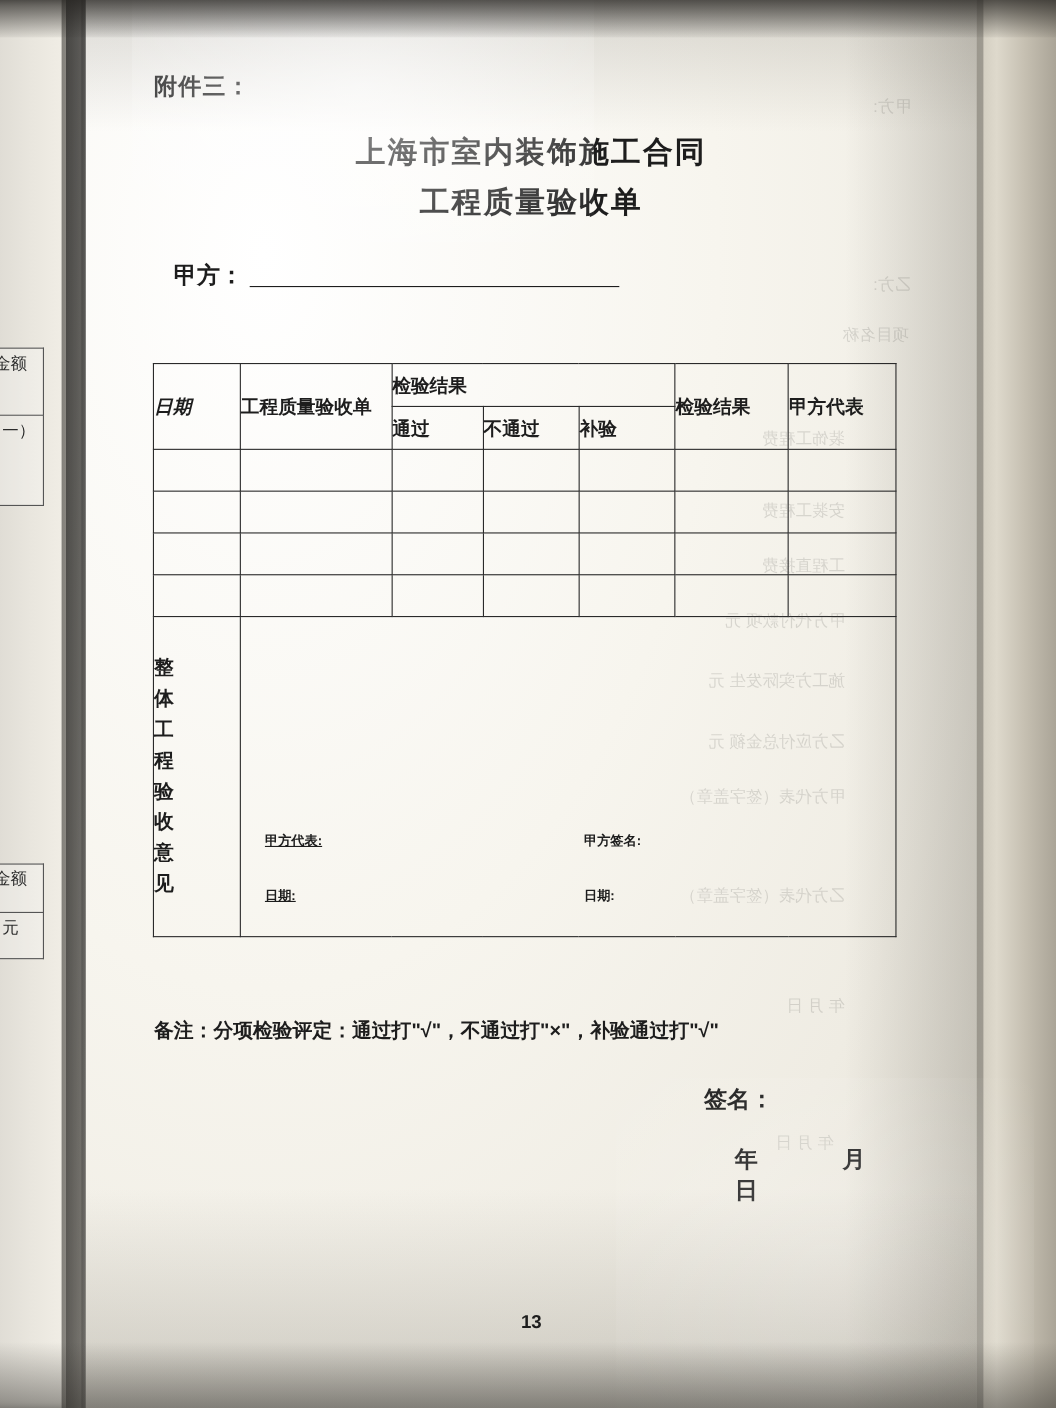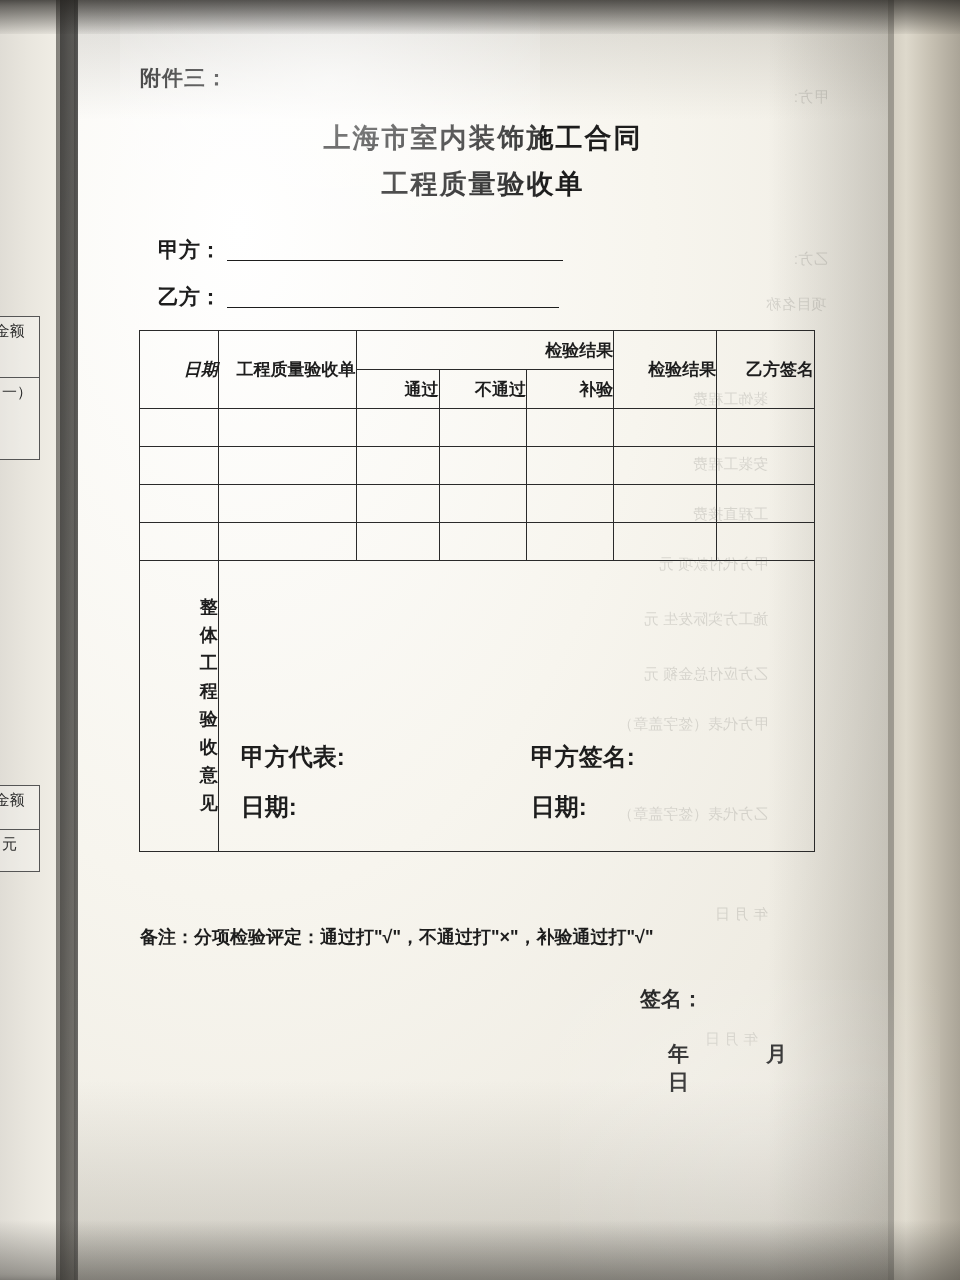--- a/index.html
+++ b/index.html
@@ -174,21 +174,21 @@
     left: 61px; top: 330px;
     width: 676px;
     border-collapse: collapse;
     font-size: 17px;
     font-weight: 700;
     color: #1d1d1d;
     background: rgba(255,255,255,0.0);
   }
   table.form td, table.form th {
     border: 1.5px solid #2a2a2a;
-    text-align: right;
+    text-align: left;
     vertical-align: middle;
     font-weight: 700;
     padding: 0;
   }
   .c-date      { width: 74px; font-style: italic; }
   .c-item      { width: 130px; }
   .c-pass      { width: 78px; }
   .c-fail      { width: 82px; font-family: Liberation Serif, serif; }
   .c-recheck   { width: 82px; }
   .c-signa     { width: 97px; }
@@ -209,23 +209,24 @@
   .opinion-label span { display: block; }
   .opinion-body {
     height: 290px;
     position: relative;
     text-align: left;
     vertical-align: bottom;
   }
   .sig-line {
     position: absolute;
     left: 22px;
-    font-size: 24px;
+    font-size: 12px;
     font-weight: 700;
     white-space: nowrap;
+    text-decoration: underline;
   }
   .sig-line .right {
     position: absolute;
     left: 290px;
     white-space: nowrap;
   }
   .sig-rep  { bottom: 78px; }
   .sig-date { bottom: 28px; }
 
   .remark {
@@ -304,35 +305,31 @@
 
     <div class="content">
 
       <div class="attachment-label">附件三：</div>
 
       <div class="title-1">上海市室内装饰施工合同</div>
       <div class="title-2">工程质量验收单</div>
 
       <div class="party-row party-a">
         <span>甲方：</span>
-        <span class="rule"></span>
-      </div>
-      <div class="party-row party-b">
-        <span>乙方：</span>
         <span class="rule"></span>
       </div>
 
       <table class="form">
         <tbody>
           <tr class="row-head-1">
             <td class="c-date" rowspan="2">日期</td>
             <td class="c-item" rowspan="2">工程质量验收单</td>
             <td colspan="3">检验结果</td>
             <td class="c-signa" rowspan="2">检验结果</td>
-            <td class="c-signb" rowspan="2">乙方签名</td>
+            <td class="c-signb" rowspan="2">甲方代表</td>
           </tr>
           <tr class="row-head-2">
             <td class="c-pass">通过</td>
             <td class="c-fail">不通过</td>
             <td class="c-recheck">补验</td>
           </tr>
 
           <tr class="row-blank">
             <td></td>
             <td></td>
@@ -391,20 +388,21 @@
                 <span class="right">日期:</span>
               </div>
             </td>
           </tr>
         </tbody>
       </table>
 
       <div class="remark">备注：分项检验评定：通过打"√"，不通过打"×"，补验通过打"√"</div>
       <div class="signature-line">签名：</div>
       <div class="date-line">年　月　日</div>
+      <div class="page-number">13</div>
     </div>
   </div>
 
   <div class="showthrough">
     <div class="st-line" style="left:60px; top:88px;">甲方:</div>
     <div class="st-line" style="left:60px; top:250px;">乙方:</div>
     <div class="st-line" style="left:62px; top:295px;">项目名称</div>
     <div class="st-line" style="left:120px; top:390px;">装饰工程费</div>
     <div class="st-line" style="left:120px; top:455px;">安装工程费</div>
     <div class="st-line" style="left:120px; top:505px;">工程直接费</div>

